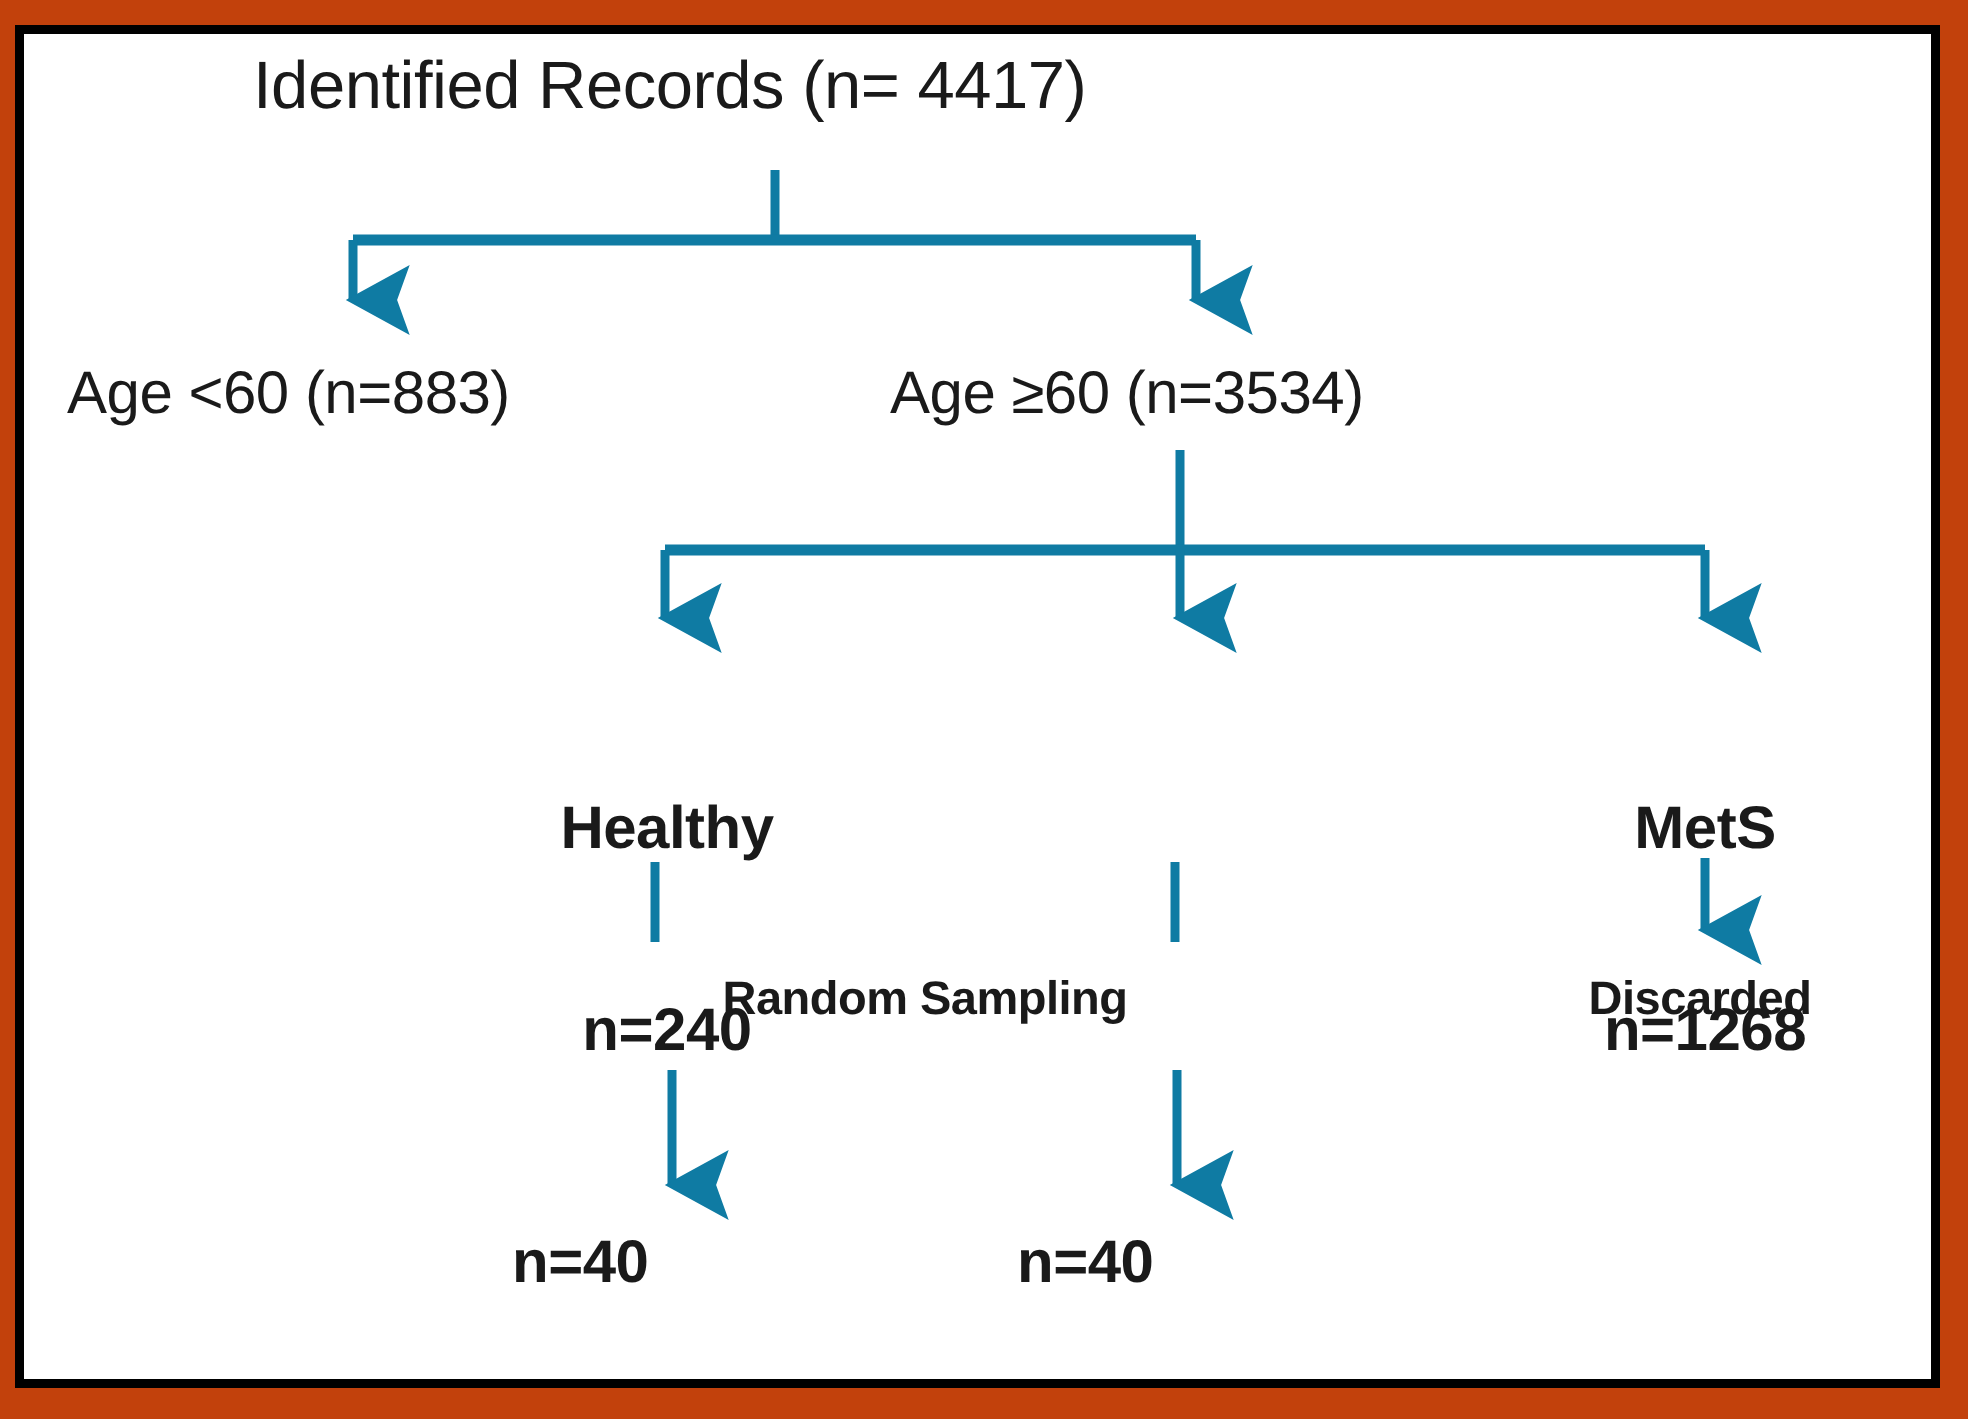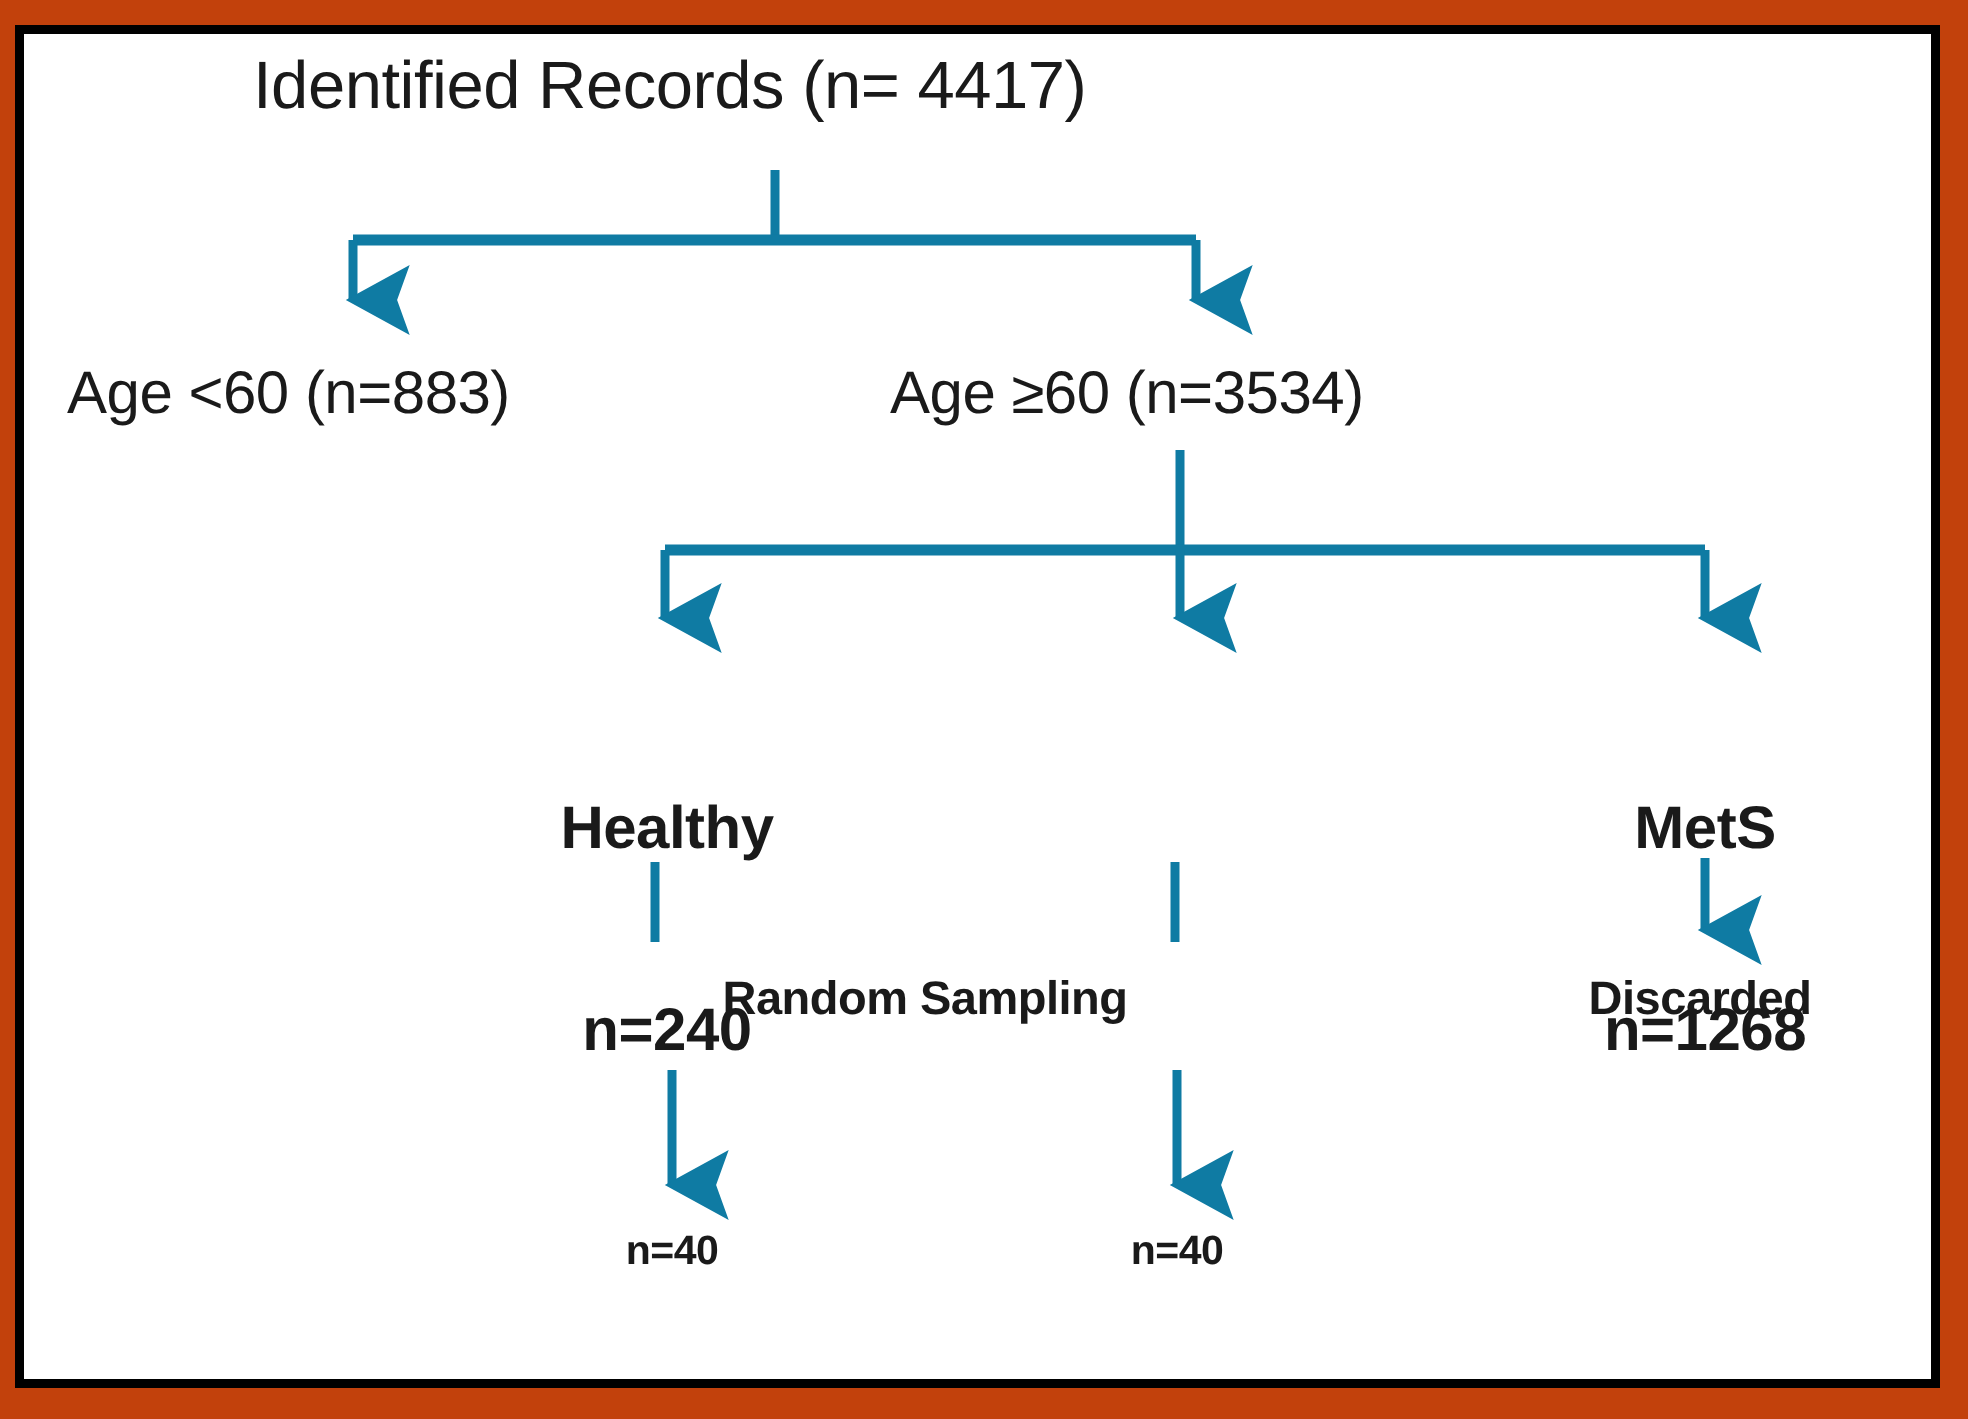--- a/index.html
+++ b/index.html
@@ -41,21 +41,21 @@
     font-family: "Liberation Sans", sans-serif;
     font-weight: 400;
     line-height: 1.12;
     white-space: pre;
     text-rendering: geometricPrecision;
   }
   .lvl0 { font-size: 67px; letter-spacing: -0.5px; }
   .lvl1 { font-size: 60px; letter-spacing: -0.5px; margin-top: 11px; }
   .lvl2 { font-size: 60px; letter-spacing: -0.5px; text-align: center; }
   .lvl3 { font-size: 47px; letter-spacing: -0.5px; text-align: center; }
-  .lvl4 { font-size: 41px; letter-spacing: -0.5px; text-align: center; }
+  .lvl4 { font-size: 60px; letter-spacing: -0.5px; }
   .centered { transform: translateX(-50%); font-weight: bold; }
   .node-line { display: block; }
 </style>
 </head>
 <body>
 
 <div id="figure-root">
 
   <div class="frame"></div>
 

